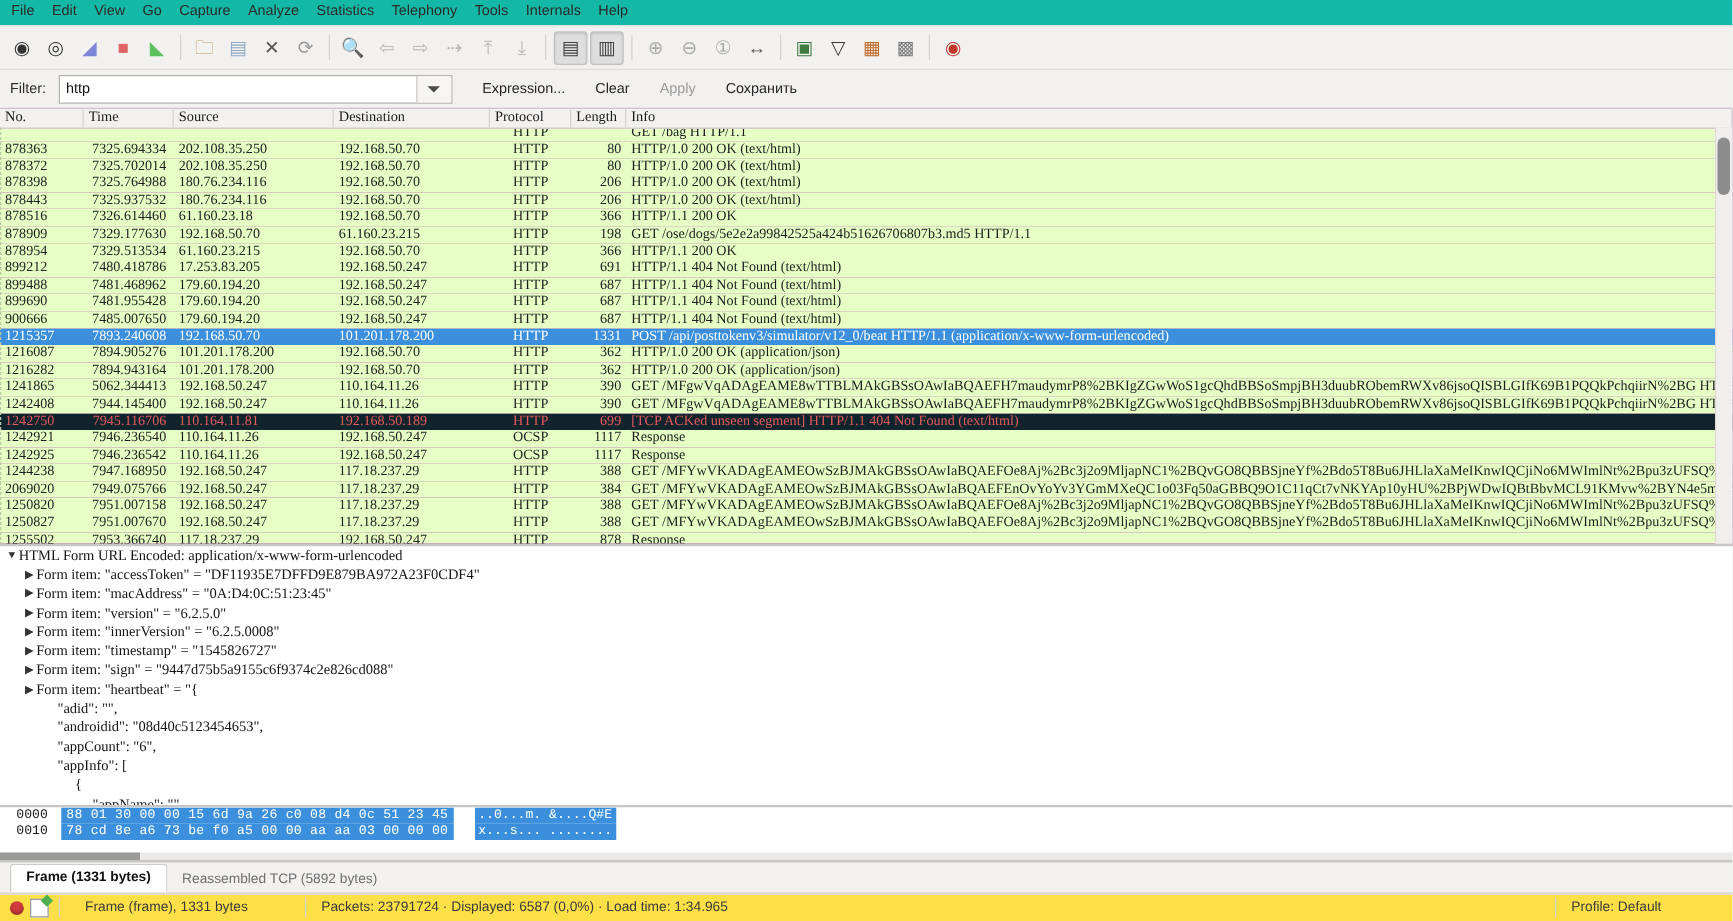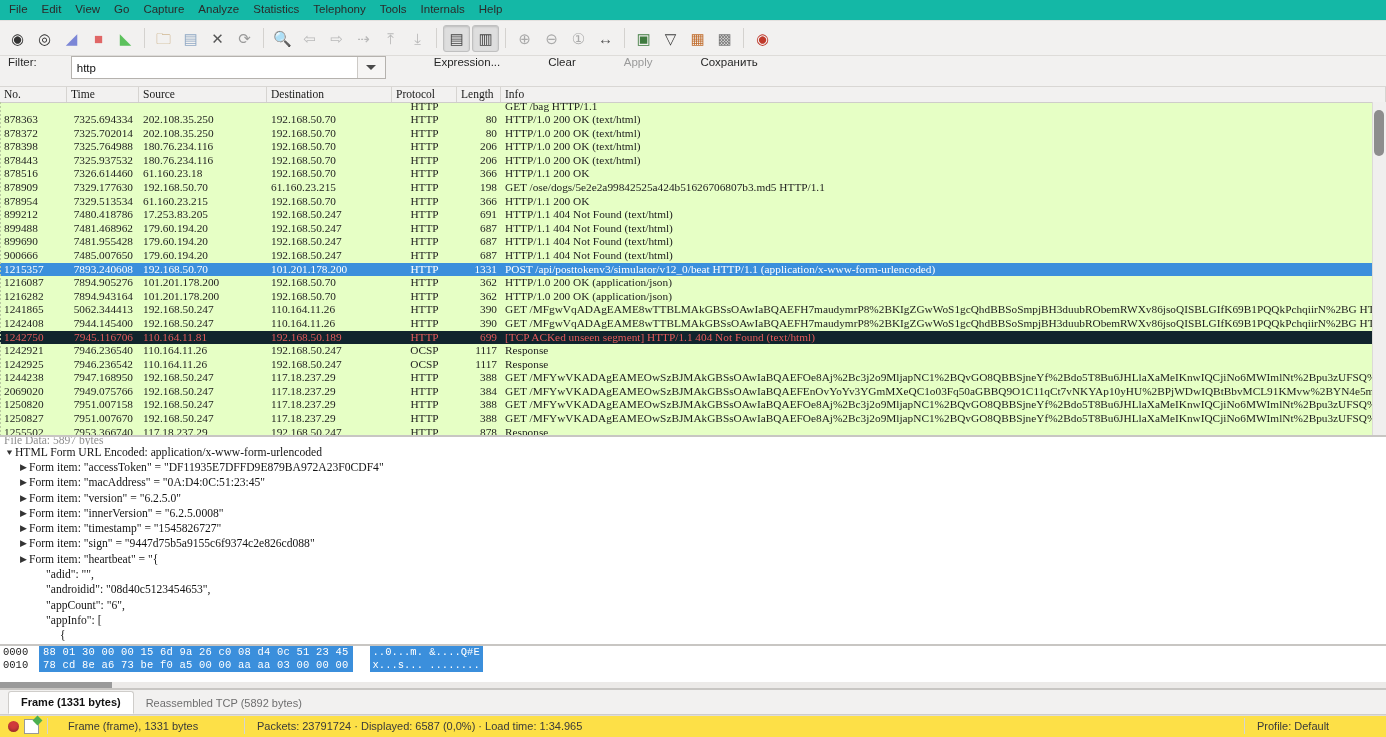--- a/index.html
+++ b/index.html
@@ -19,22 +19,22 @@
   
   .toolbar{height:34px;flex:0 0 34px;display:flex;align-items:center;padding:0 4px;
            background:#f2f1f0;border-bottom:1px solid #dedcd9;}
   .tb-btn{width:25px;height:25px;margin:0 1px;display:flex;align-items:center;justify-content:center;
           border-radius:3px;}
   .tb-btn.pressed{background:#dedede;border:1px solid #c0c0c0;box-shadow:inset 0 1px 2px rgba(0,0,0,.15);}
   .tb-sep{width:1px;height:20px;background:#d4d2cf;margin:0 5px;}
   .tb-ico{font-size:15px;line-height:1;color:#444;}
 
   
-  .filterbar{height:30px;flex:0 0 30px;display:flex;align-items:flex-start;padding:0 8px;
-             background:#f2f1f0;border-bottom:1px solid #d9d7d4;gap:24px;}
+  .filterbar{height:30px;flex:0 0 30px;display:flex;align-items:center;padding:0 8px;
+             background:#f2f1f0;border-bottom:1px solid #d9d7d4;}
   .filter-label{font-size:11.5px;color:#2b2b2b;margin-right:10px;}
   .filter-wrap{position:relative;display:flex;align-items:center;width:313px;height:21px;
                background:#fff;border:1px solid #b5b2ae;}
   .filter-input{flex:1;border:0;outline:0;height:19px;padding:0 5px;background:transparent;
                 font-family:"Liberation Sans",sans-serif;font-size:11.5px;color:#111;}
   .filter-drop{width:27px;height:21px;border-left:1px solid #cdcac6;background:#f6f5f4;
                display:flex;align-items:center;justify-content:center;}
   .caret-dn{width:0;height:0;border-left:5px solid transparent;border-right:5px solid transparent;
             border-top:5px solid #4a4a4a;}
   .fbtn{font-size:11.5px;color:#262626;margin-left:24px;cursor:default;}
@@ -72,21 +72,21 @@
   .detail{flex:0 0 207px;background:#fff;overflow:hidden;position:relative;
           font-family:"Liberation Serif",serif;font-size:11.6px;color:#141414;
           border-bottom:2px solid #c8c6c3;}
   .dline{height:15.3px;line-height:15.3px;white-space:nowrap;display:flex;align-items:center;}
   .dline.faded{color:#8e8e8e;height:8px;line-height:8px;overflow:hidden;}
   .tw{display:inline-block;width:11px;text-align:center;color:#333;font-size:9px;}
   .tw.open{transform:scale(1,.9);}
 
   
   .hex{flex:0 0 42px;background:#fff;overflow:hidden;position:relative;
-       font-family:"Liberation Mono",monospace;font-size:10.5px;border-bottom:2px solid #c8c6c3;}
+       font-family:"Liberation Mono",monospace;font-size:10.5px;border-bottom:2px solid #c8c6c3;padding-left:10px;}
   .hline{height:13.4px;line-height:13.4px;display:flex;white-space:nowrap;}
   .hoff{width:36px;padding-left:3px;color:#1a1a1a;}
   .hbytes{background:#3b8fdc;color:#fff;padding:0 4px;letter-spacing:.2px;}
   .hgap{width:17px;}
   .hascii{background:#3b8fdc;color:#fff;padding:0 3px;}
   .hscroll{position:absolute;left:0;bottom:0;height:6px;width:100%;background:#eceae8;}
   .hthumb{position:absolute;left:0;bottom:0;height:6px;width:112px;background:#9a9a9a;}
 
   
   .tabbar{flex:0 0 24px;display:flex;align-items:flex-end;background:#f2f1f0;padding-left:8px;
@@ -467,23 +467,20 @@
         </div>
       </div>
     <div class="dash-edge" style="left:0"></div>
     <div class="dash-edge" style="right:13px"></div>
     <div class="vscroll">
       <div class="vthumb" style="top:8px;height:46px;"></div>
     </div>
   </div>
 
   <div class="detail" id="detail-pane">
-      <div class="dline faded" style="padding-left: 4px;">
-        <span>File Data: 5897 bytes</span>
-      </div>
       <div class="dline" style="padding-left: 4px;">
         <span class="tw open">▼</span>
         <span>HTML Form URL Encoded: application/x-www-form-urlencoded</span>
       </div>
       <div class="dline" style="padding-left: 18px;">
         <span class="tw">▶</span>
         <span>Form item: "accessToken" = "DF11935E7DFFD9E879BA972A23F0CDF4"</span>
       </div>
       <div class="dline" style="padding-left: 18px;">
         <span class="tw">▶</span>

